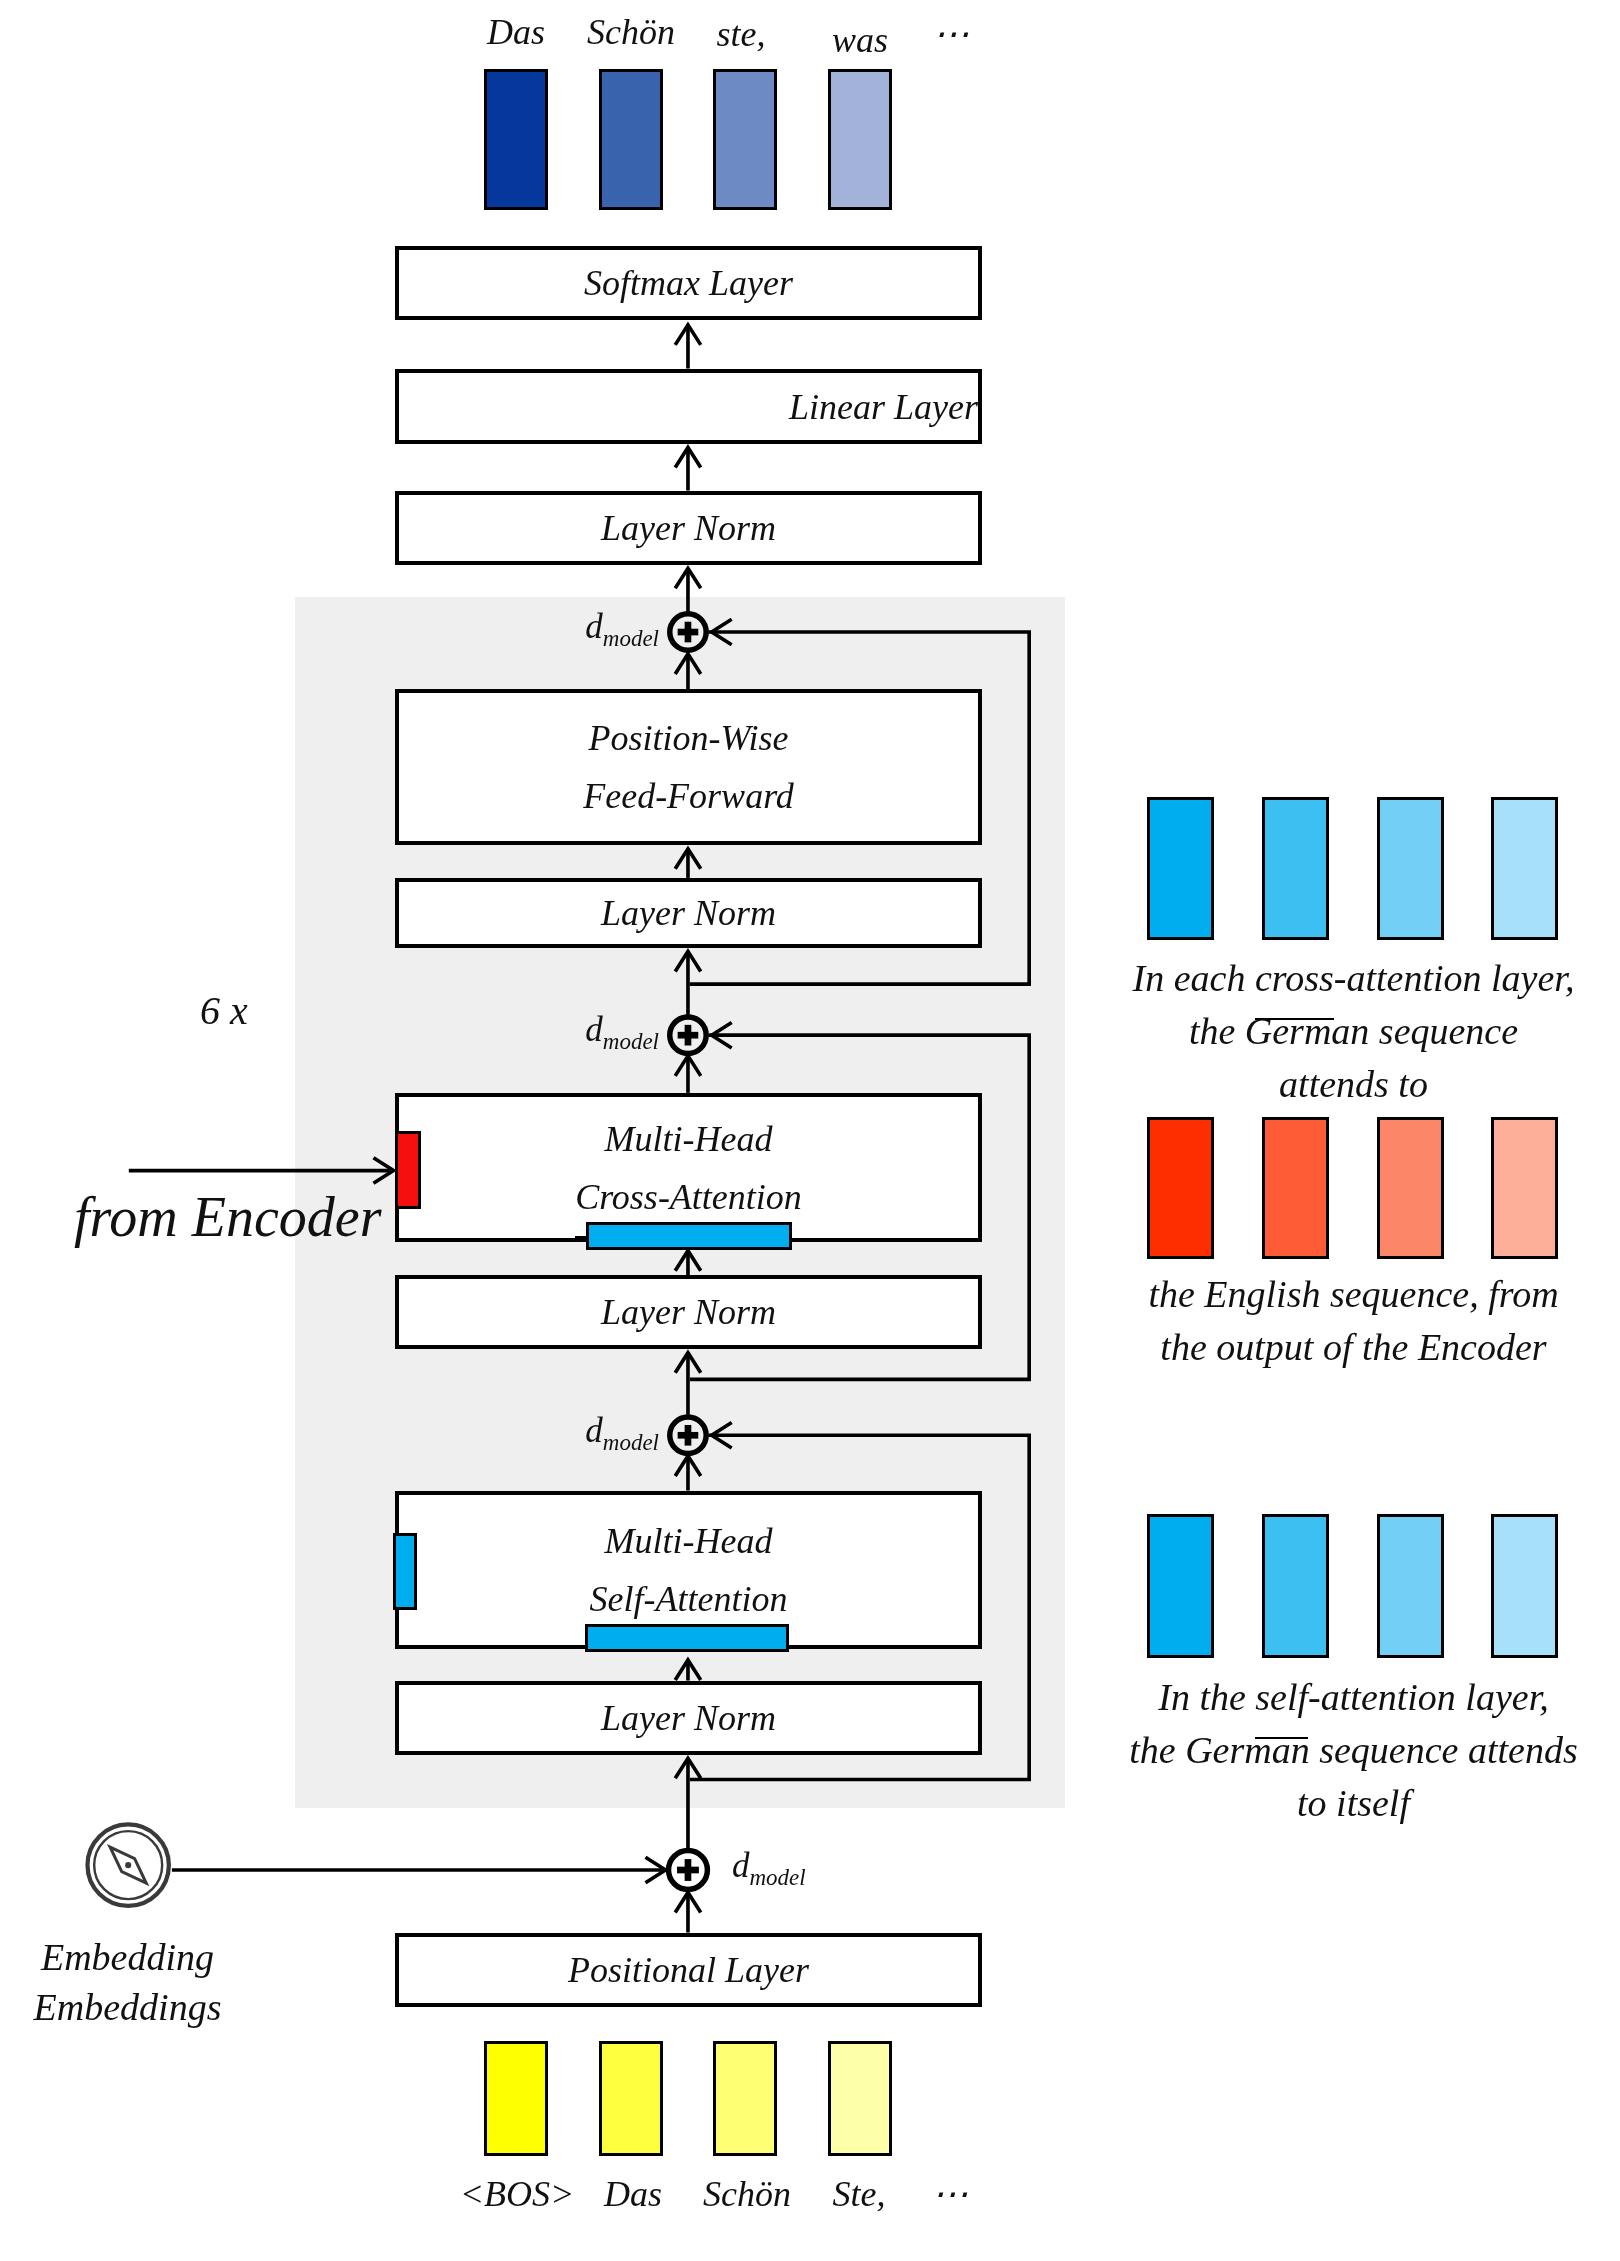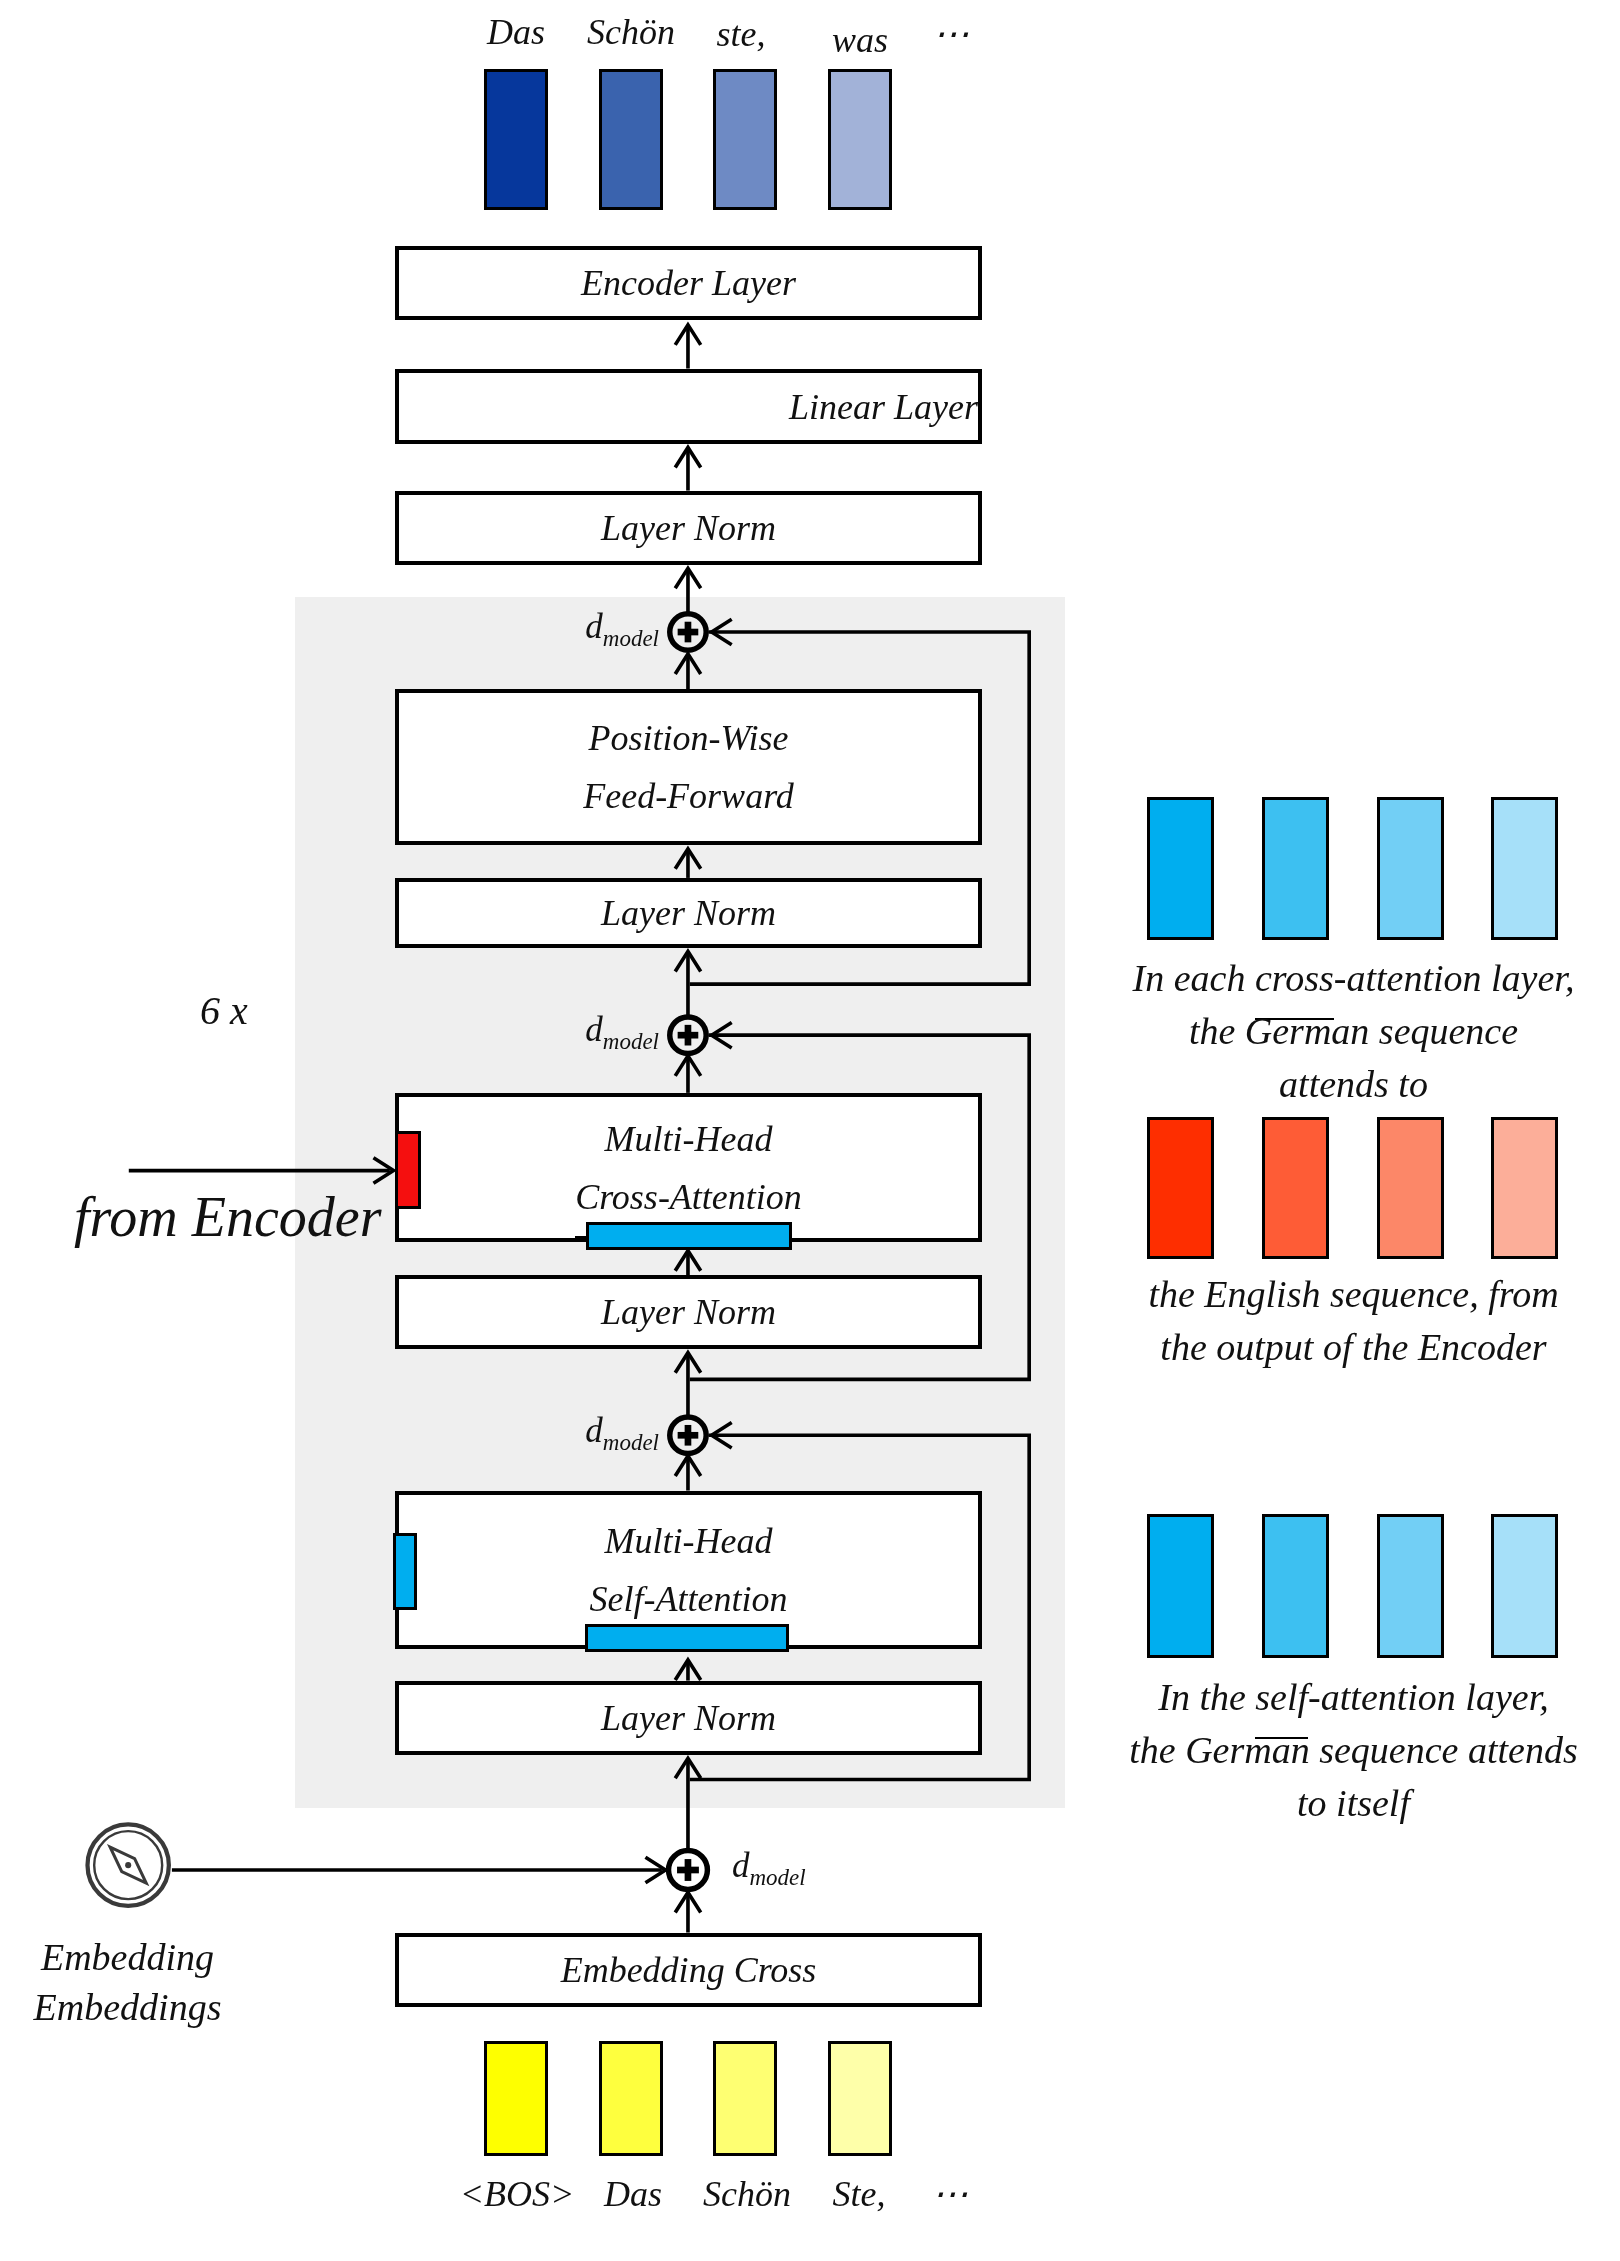--- a/index.html
+++ b/index.html
@@ -18,21 +18,21 @@
   .dmodel sub{font-size:23px;font-style:italic;}
   svg.overlay{position:absolute;left:0;top:0;pointer-events:none;}
   .gray{background:#efefef;}
 </style>
 </head>
 <body>
 
 <div class="abs gray" style="left: 295px; top: 597px; width: 770px; height: 1211px; background-color: rgb(239, 239, 239);"></div>
 
 <div class="abs box" style="left:395px;top:246px;width:587px;height:74px;">
-  <span>Encoder Layer</span>
+  <span>Softmax Layer</span>
 </div>
 <div class="abs box" style="left:395px;top:369px;width:587px;height:75px;align-items:flex-end;">
   <span>Linear Layer</span>
 </div>
 <div class="abs box" style="left:395px;top:491px;width:587px;height:74px;">
   <span>Layer Norm</span>
 </div>
 <div class="abs box" style="left:395px;top:689px;width:587px;height:156px;">
   <span>Position-Wise</span>
   <span>Feed-Forward</span>
@@ -48,21 +48,21 @@
   <span>Layer Norm</span>
 </div>
 <div class="abs box" style="left:395px;top:1491px;width:587px;height:158px;">
   <span>Multi-Head</span>
   <span><span class="u">Self</span><span>-Attention</span></span>
 </div>
 <div class="abs box" style="left:395px;top:1681px;width:587px;height:74px;">
   <span>Layer Norm</span>
 </div>
 <div class="abs box" style="left:395px;top:1933px;width:587px;height:74px;">
-  <span>Embedding Cross</span>
+  <span>Positional Layer</span>
 </div>
 
 <div class="abs bar" style="left: 395px; top: 1131px; width: 25.5px; height: 78px; background-color: rgb(245, 15, 15);"></div>
 <div class="abs bar" style="left: 393px; top: 1533px; width: 24px; height: 77px; background-color: rgb(0, 174, 239);"></div>
 <div class="abs bar" style="left: 586px; top: 1222px; width: 206px; height: 28px; background-color: rgb(0, 174, 239);"></div>
 <div class="abs bar" style="left: 585px; top: 1624px; width: 204px; height: 28px; background-color: rgb(0, 174, 239);"></div>
 
 <span class="abs word" style="left:516px;top:11px;">Das</span>
 <span class="abs word" style="left:631px;top:11px;">Schön</span>
 <span class="abs word" style="left:741px;top:13.4px;">ste,</span>

